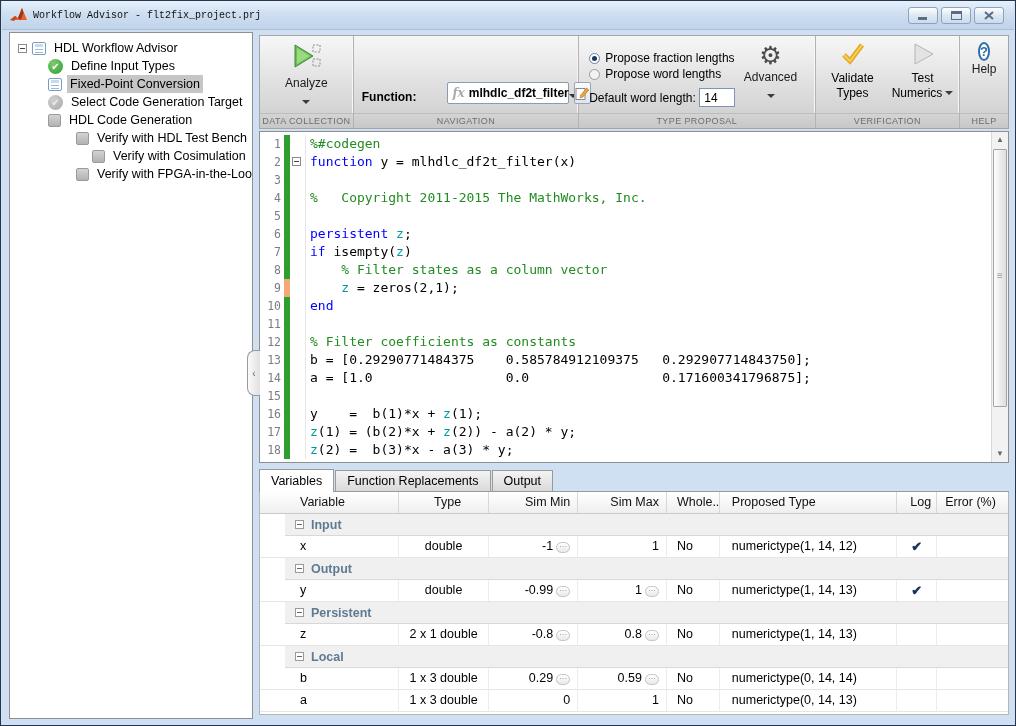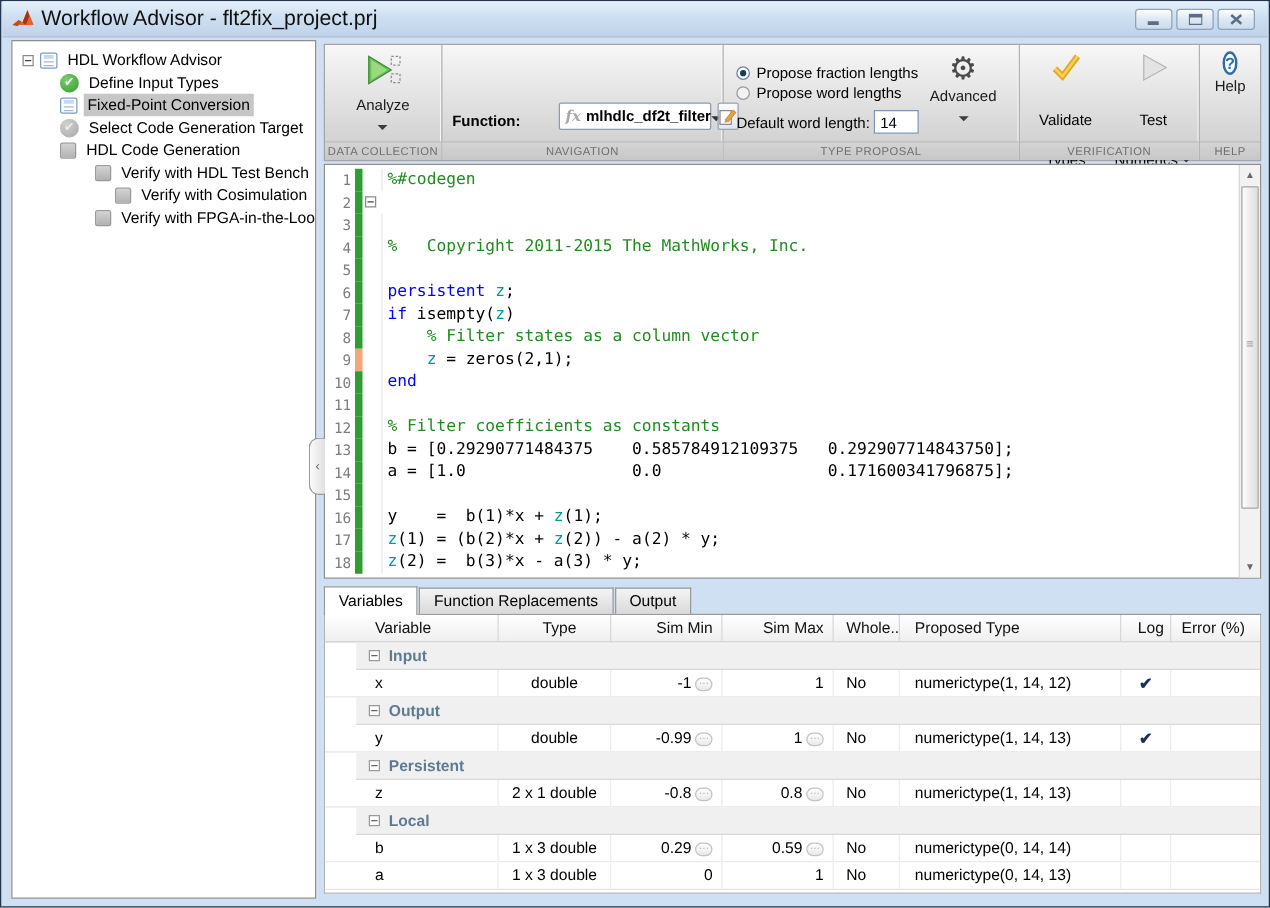--- a/index.html
+++ b/index.html
@@ -5,21 +5,21 @@
   html,body{margin:0;padding:0;width:1016px;height:726px;overflow:hidden;
     font-family:"Liberation Sans",sans-serif;background:#cfe0f2;}
   *{box-sizing:border-box;}
 
   
   .window{position:absolute;inset:0;border:1px solid #24364d;background:#cfe0f2;}
   .titlebar{position:absolute;left:1px;right:1px;top:0;height:29px;
     background:linear-gradient(#e6f1fc,#cfdff1 45%,#bfd3e9);
     display:flex;align-items:center;padding:0 8px;border-bottom:1px solid #aebfd4;}
   .logo{width:17px;height:15px;margin-right:6px;flex:0 0 auto;}
-  .title{font-size:17px;color:#111;}
+  .title{font-size:10px;color:#111;font-family:Liberation Mono, monospace;}
   .winbtns{margin-left:auto;display:flex;gap:3px;padding-right:2px;}
   .wbtn{width:30px;height:17px;border:1px solid #8ea3bb;border-radius:3px;
     background:linear-gradient(#fefefe,#dde8f3 50%,#ccdbec);
     display:flex;align-items:center;justify-content:center;}
 
   
   .tree-panel{position:absolute;left:8px;top:31px;width:244px;height:687px;
     background:#fff;border:1px solid #8f8f8f;padding-top:6px;overflow:hidden;}
   .trow{height:18px;line-height:18px;white-space:nowrap;font-size:12.5px;display:flex;align-items:center;}
   .expander{display:inline-block;width:9px;height:9px;border:1px solid #8a8a8a;background:#fff;
@@ -76,21 +76,21 @@
     margin-right:5px;position:relative;flex:0 0 auto;}
   .rad.on::before{content:'';position:absolute;left:2px;top:2px;width:5px;height:5px;border-radius:50%;background:#173a5e;}
   .rad.off{border-color:#9a9a9a;background:#f2f2f2;}
   .dwl{position:absolute;top:52px;left:10px;display:flex;align-items:center;font-size:12px;}
   .dwl input{width:36px;height:19px;border:1px solid #7a95b5;font-size:12px;padding:0 0 0 4px;
     font-family:"Liberation Sans",sans-serif;}
   .advanced{position:absolute;top:6px;right:8px;width:72px;text-align:center;}
   .gear{font-size:25px;line-height:26px;color:#4a4a4a;display:block;}
   
   .vbtn{position:absolute;top:6px;width:70px;text-align:center;}
-  .vlabel{font-size:12px;line-height:14px;margin-top:18px;}
+  .vlabel{font-size:12px;line-height:14px;margin-top:1px;}
   .inline-arr{display:inline-block;width:0;height:0;border-left:4px solid transparent;
     border-right:4px solid transparent;border-top:4px solid #3c3c3c;margin-left:3px;vertical-align:2px;}
   
   .helpic{width:19px;height:19px;border-radius:50%;border:2px solid #2e6da8;background:#fff;
     color:#2e6da8;font-weight:bold;font-size:13px;line-height:16px;text-align:center;margin:0 auto;}
 
   
   .editor{position:absolute;left:0;top:100px;width:750px;height:332px;background:#fff;
     border:1px solid #8f8f8f;}
   .chandle{position:absolute;left:-13px;top:218px;width:13px;height:46px;
@@ -307,21 +307,21 @@
         <div class="tstrip">HELP</div>
       </div>
     </div>
 
     <div class="editor">
       <div class="chandle">
         <span>‹</span>
       </div>
       <div class="code-lines" id="code">
           <div class="cline"><span class="ln">1</span><span class="cov green"></span><span class="fold"></span><span class="ctext"><span class="tk-comment">%#codegen</span></span></div>
-          <div class="cline"><span class="ln">2</span><span class="cov green"></span><span class="fold has"></span></div>
+          <div class="cline"><span class="ln">2</span><span class="cov green"></span><span class="fold has"></span><span class="ctext"><span class="tk-kw">function</span><span class="tk-plain"> y = mlhdlc_df2t_filter(x)</span></span></div>
           <div class="cline"><span class="ln">3</span><span class="cov green"></span><span class="fold"></span><span class="ctext">&nbsp;</span></div>
           <div class="cline"><span class="ln">4</span><span class="cov green"></span><span class="fold"></span><span class="ctext"><span class="tk-comment">%   Copyright 2011-2015 The MathWorks, Inc.</span></span></div>
           <div class="cline"><span class="ln">5</span><span class="cov green"></span><span class="fold"></span><span class="ctext">&nbsp;</span></div>
           <div class="cline"><span class="ln">6</span><span class="cov green"></span><span class="fold"></span><span class="ctext"><span class="tk-kw">persistent</span><span class="tk-plain"> </span><span class="tk-teal">z</span><span class="tk-plain">;</span></span></div>
           <div class="cline"><span class="ln">7</span><span class="cov green"></span><span class="fold"></span><span class="ctext"><span class="tk-kw">if</span><span class="tk-plain"> isempty(</span><span class="tk-teal">z</span><span class="tk-plain">)</span></span></div>
           <div class="cline"><span class="ln">8</span><span class="cov green"></span><span class="fold"></span><span class="ctext"><span class="tk-plain">    </span><span class="tk-comment">% Filter states as a column vector</span></span></div>
           <div class="cline"><span class="ln">9</span><span class="cov orange"></span><span class="fold"></span><span class="ctext"><span class="tk-plain">    </span><span class="tk-teal">z</span><span class="tk-plain"> = zeros(2,1);</span></span></div>
           <div class="cline"><span class="ln">10</span><span class="cov green"></span><span class="fold"></span><span class="ctext"><span class="tk-kw">end</span></span></div>
           <div class="cline"><span class="ln">11</span><span class="cov green"></span><span class="fold"></span><span class="ctext">&nbsp;</span></div>
           <div class="cline"><span class="ln">12</span><span class="cov green"></span><span class="fold"></span><span class="ctext"><span class="tk-comment">% Filter coefficients as constants</span></span></div>

